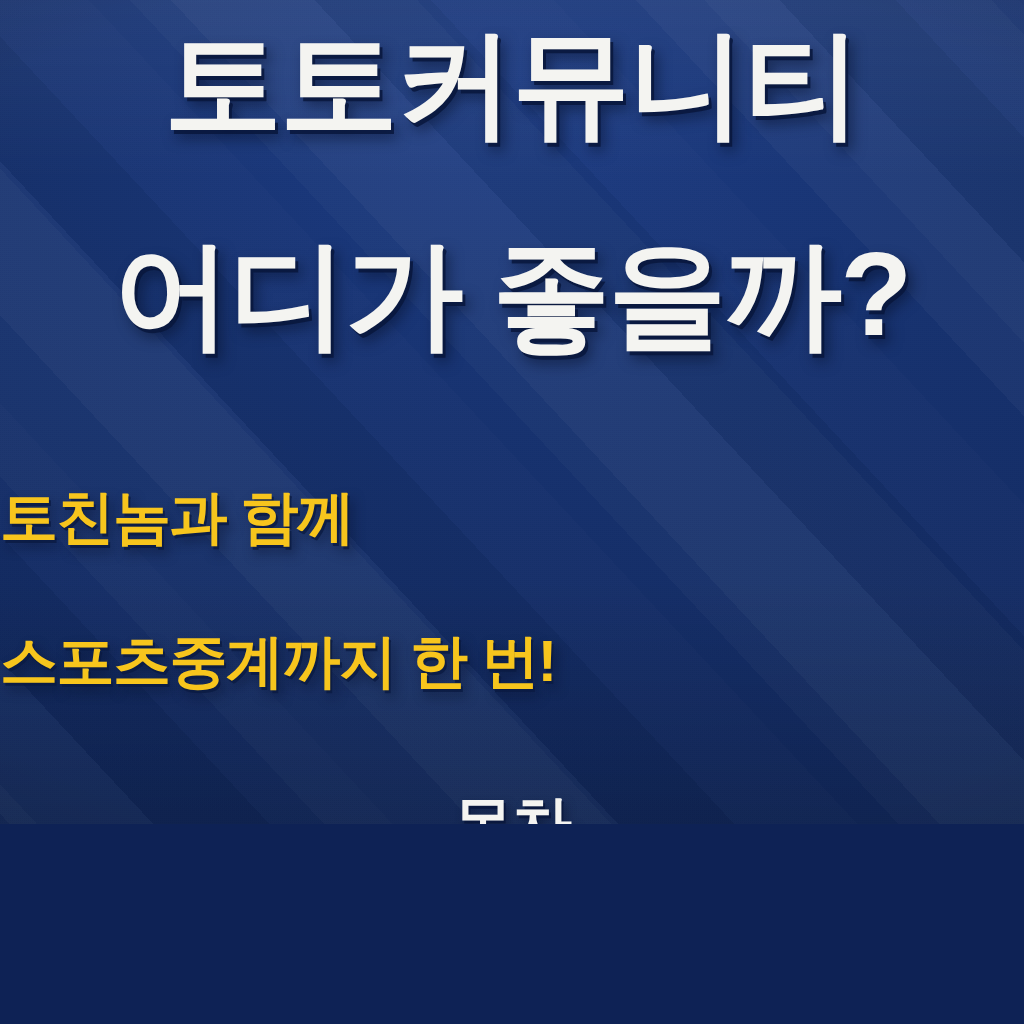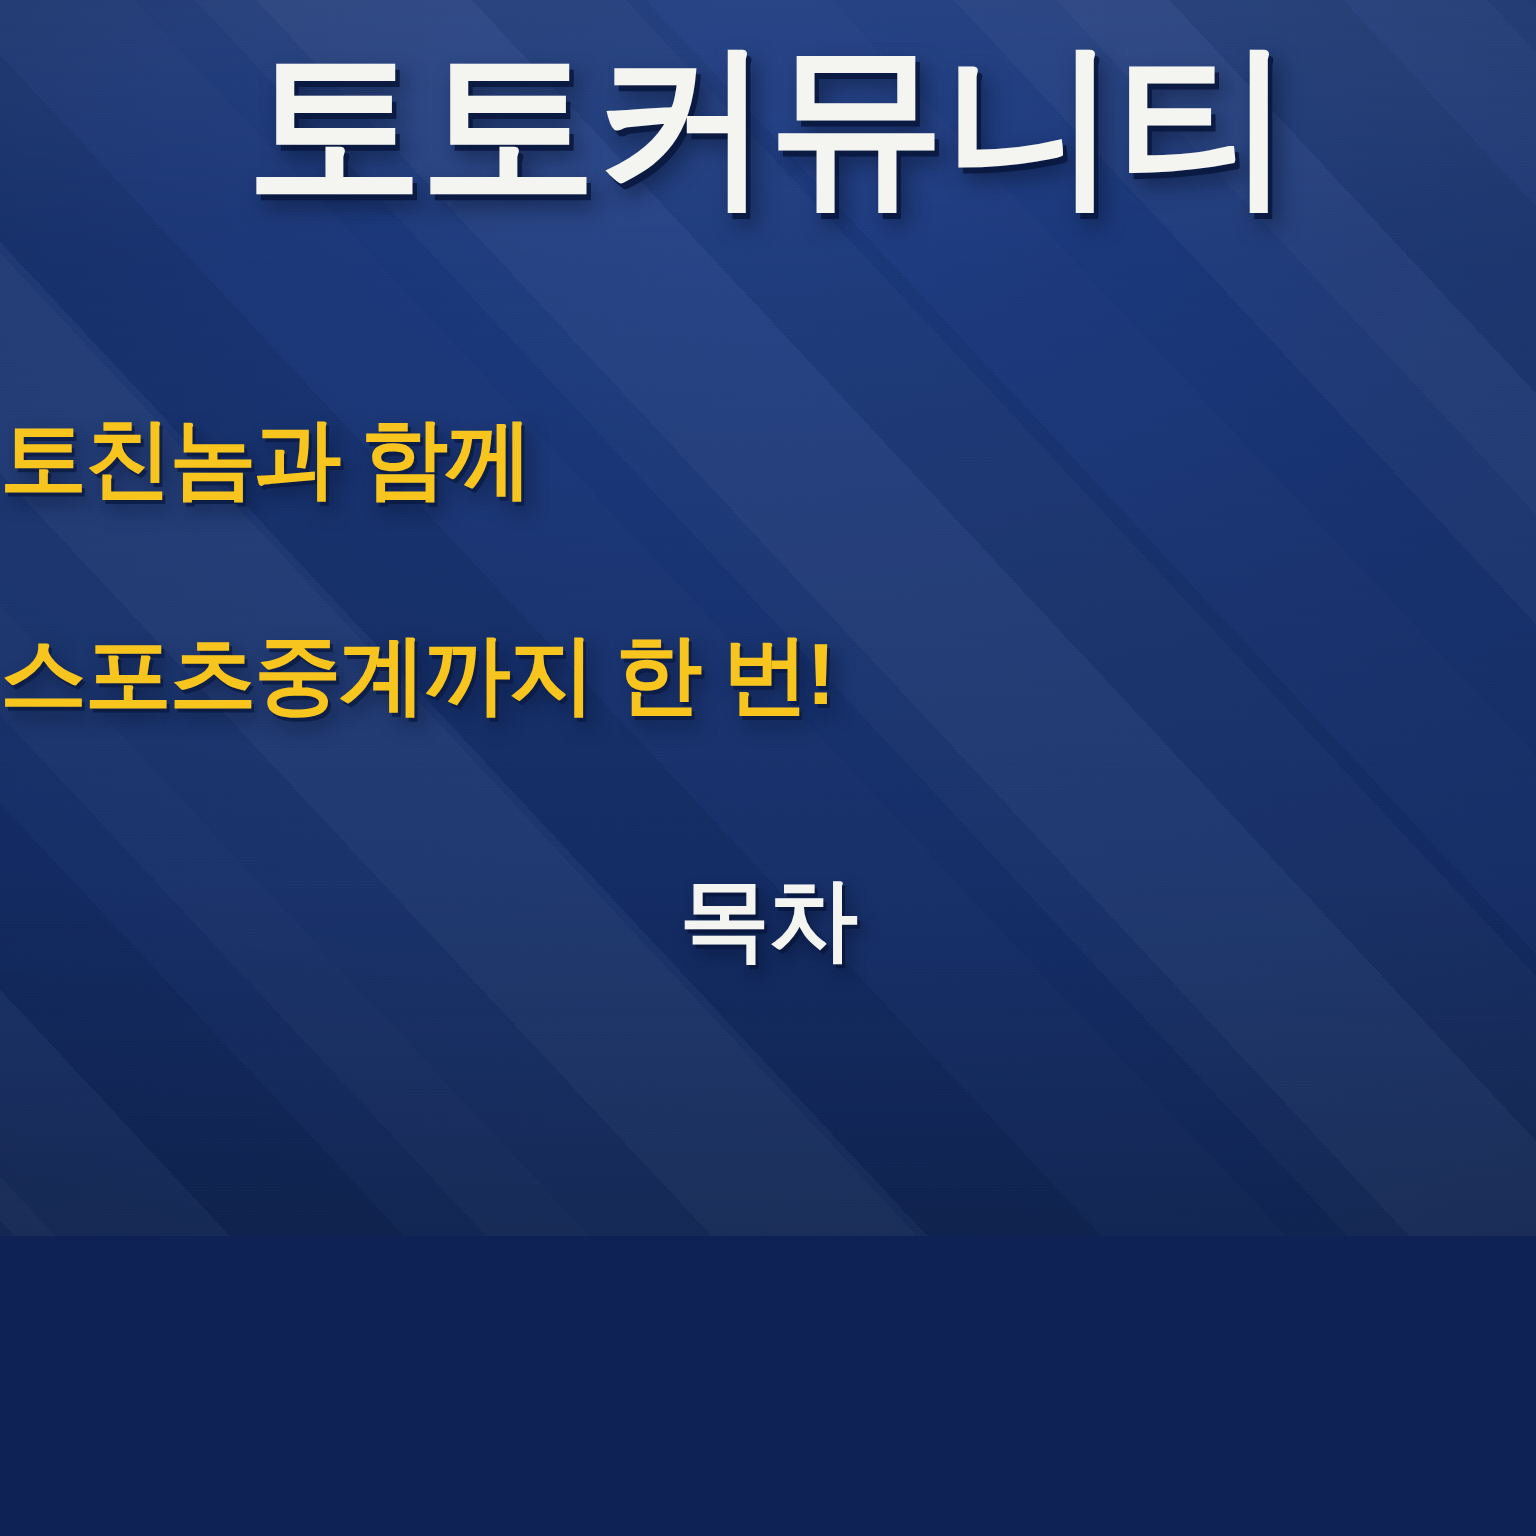--- a/index.html
+++ b/index.html
@@ -136,20 +136,21 @@
   <div class="bg-base"></div>
   <div class="bg-stripes"></div>
   <div class="bg-stripes2"></div>
   <div class="bg-vig"></div>
   <div class="bg-noise"></div>
 
   <div class="content">
 
     <h1 class="headline l1">토토커뮤니티</h1>
 
+    <h1 class="headline l2">어디가 좋을까?</h1>
 
     <h2 class="sub s1">토친놈과 함께</h2>
 
     <h2 class="sub s2">스포츠중계까지 한 번!</h2>
 
     <h3 class="toc-title">목차</h3>
 
   </div>
 </div>
 

